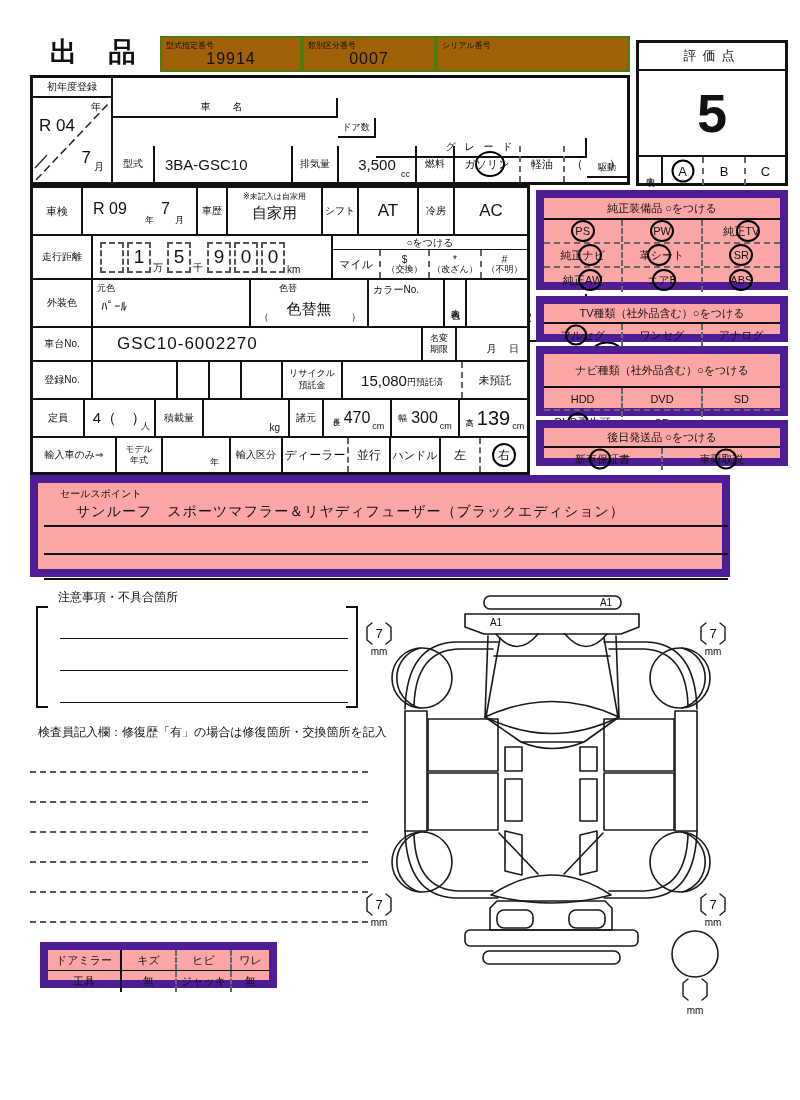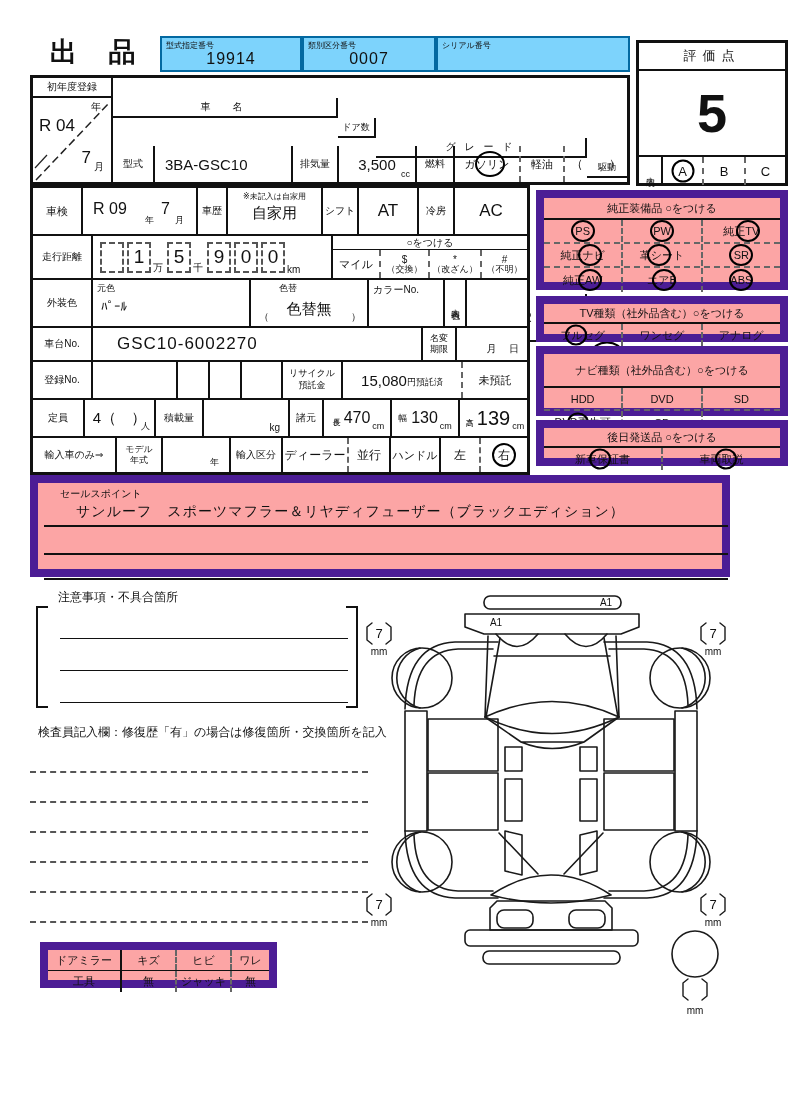--- a/index.html
+++ b/index.html
@@ -8,21 +8,21 @@
   font-family:"Liberation Sans","DejaVu Sans",sans-serif;overflow:hidden}
 .abs{position:absolute}
 .bx2{border:8px solid #4c1d95;background:#fca5a5}
 .bx3{border:3px solid #111;background:#fff}
 .cell{position:relative;display:flex;align-items:center;justify-content:center}
 .sr{border-right:2px solid #111}
 .dr{border-right:2px dashed #666}
 .sb{border-bottom:2px solid #111}
 .db{border-bottom:2px dashed #666}
 .title{left:50px;top:34px;font-size:27px;font-weight:bold;letter-spacing:12px}
-.hbox{top:36px;height:36px;border:2px solid #0369a1;background:#7dd3fc}
+.hbox{top:36px;height:36px;border:2px solid #4d7c0f;background:#a16207}
 .hlbl{position:absolute;top:2px;left:4px;font-size:8px}
 .hval{position:absolute;top:12px;left:0;right:0;text-align:center;font-size:16px;letter-spacing:1px}
 .score-hd{height:28px;display:flex;align-items:center;justify-content:center;font-size:13px;letter-spacing:6px;border-bottom:2px solid #111}
 .score-big{height:84px;display:flex;align-items:center;justify-content:center;font-size:54px;font-weight:600}
 .score-bot{display:flex;height:30px;border-top:2px solid #111}
 .vtext{writing-mode:vertical-rl;letter-spacing:1px}
 .stamp{position:absolute;width:27px;height:24px;border:2.5px solid #000;border-radius:50%;left:50%;top:50%;transform:translate(-50%,-50%);pointer-events:none}
 .lbl9{font-size:9px}.lbl10{font-size:10px}.lbl11{font-size:11px}
 .trow{display:flex;border-bottom:2px solid #111}
 .trow:last-child{border-bottom:none}
@@ -236,21 +236,21 @@
         <span class="abs lbl10" style="right:8px;bottom:3px">kg</span>
       </div>
       <div class="cell sr lbl10" style="width:34px">諸元</div>
       <div class="cell sr" style="width:68px">
         <span class="vtext" style="font-size:8px;margin-right:3px">長さ</span>
         <span style="font-size:16px">470</span>
         <span class="lbl9" style="align-self:flex-end;margin:0 0 5px 2px">cm</span>
       </div>
       <div class="cell sr" style="width:68px">
         <span class="lbl9" style="margin-right:4px">幅</span>
-        <span style="font-size:16px">130</span>
+        <span style="font-size:16px">300</span>
         <span class="lbl9" style="align-self:flex-end;margin:0 0 5px 2px">cm</span>
       </div>
       <div class="cell" style="flex:1">
         <span class="vtext" style="font-size:8px;margin-right:3px">高さ</span>
         <span style="font-size:20px">139</span>
         <span class="lbl9" style="align-self:flex-end;margin:0 0 5px 2px">cm</span>
       </div>
     </div>
 
     <div class="trow" style="height:34px">

